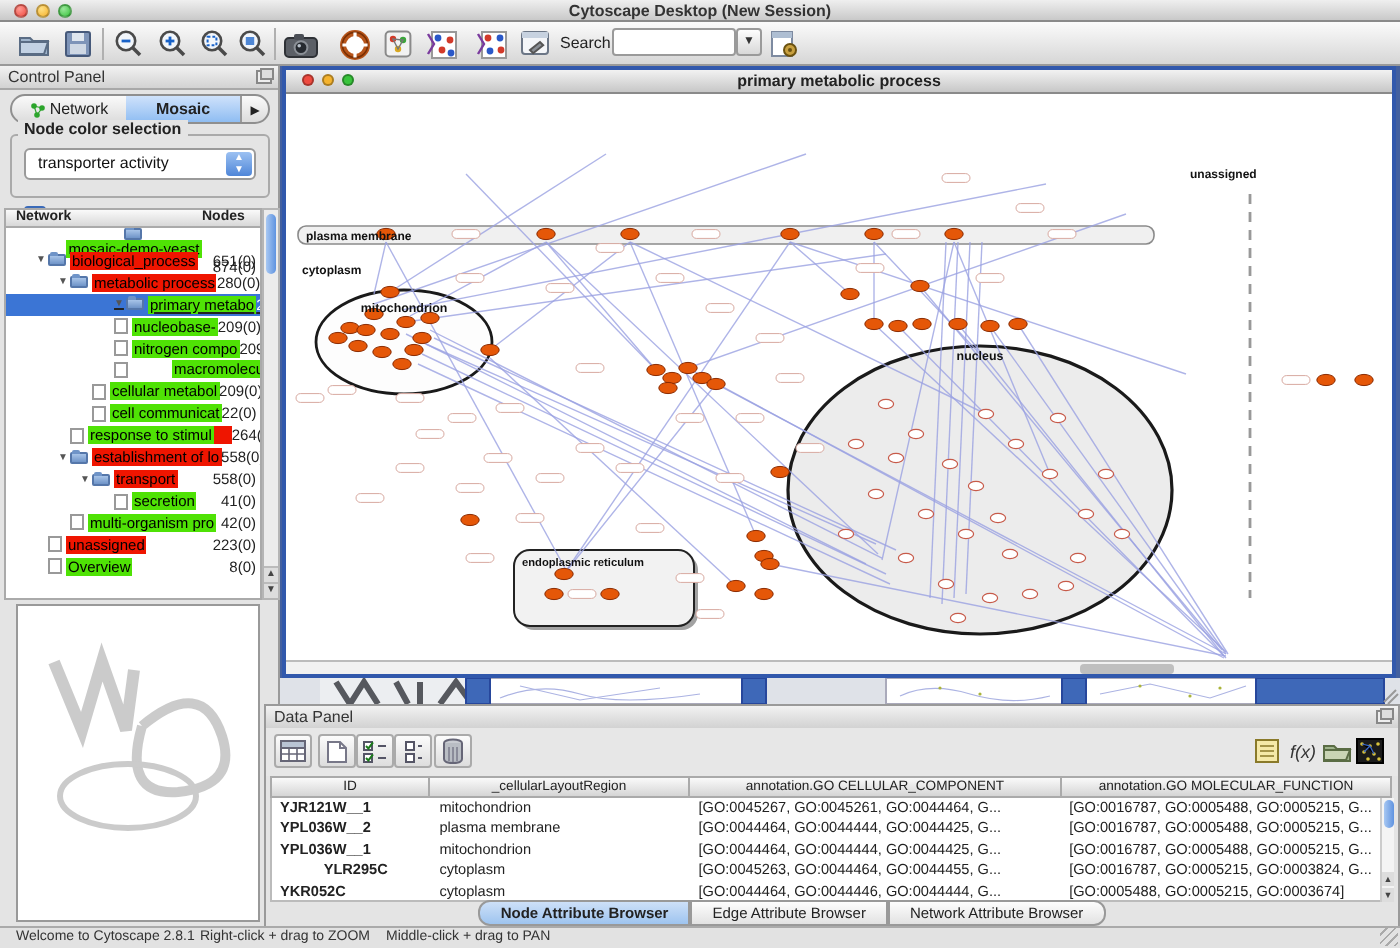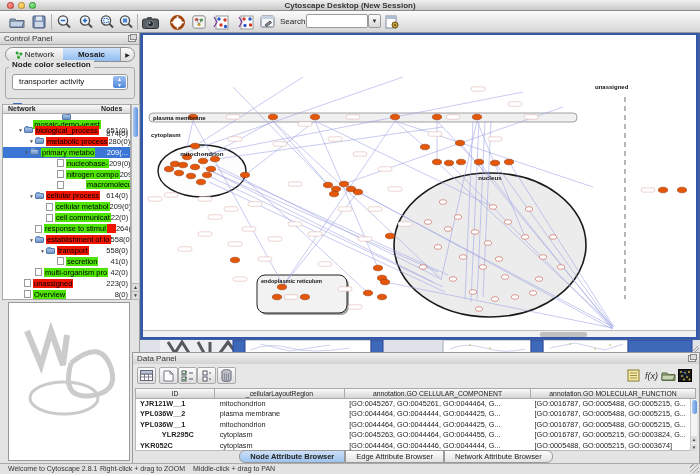--- a/index.html
+++ b/index.html
@@ -252,21 +252,21 @@
           <span class="fld"></span>
           <span class="tlab" style="background: rgb(239, 21, 0);">biological_process</span>
           <span class="tcount">651(0)</span>
         </div>
         <div class="trow" style="padding-left: 25px;">
           <span class="tri">▼</span>
           <span class="fld"></span>
           <span class="tlab" style="background: rgb(239, 21, 0);">metabolic process</span>
           <span class="tcount">280(0)</span>
         </div>
-        <div class="trow tsel" style="padding-left: 20px;">
+        <div class="trow tsel" style="padding-left: 53px; text-decoration: underline;">
           <span class="tri">▼</span>
           <span class="fld"></span>
           <span class="tlab" style="background: rgb(79, 226, 5);">primary metabo</span>
           <span class="tcount">209(...</span>
         </div>
         <div class="trow" style="padding-left: 47px;">
           <span class="tri"></span>
           <span class="pg"></span>
           <span class="tlab" style="background: rgb(79, 226, 5);">nucleobase-</span>
           <span class="tcount">209(0)</span>
@@ -275,26 +275,20 @@
           <span class="tri"></span>
           <span class="pg"></span>
           <span class="tlab" style="background: rgb(79, 226, 5);">nitrogen compo</span>
           <span class="tcount">209(0)</span>
         </div>
         <div class="trow" style="padding-left: 47px;">
           <span class="tri"></span>
           <span class="pg"></span>
           <span class="tlab" style="background: rgb(79, 226, 5); margin-left: 20px;">macromolecule</span>
           <span class="tcount">311(0)</span>
-        </div>
-        <div class="trow" style="padding-left: 25px;">
-          <span class="tri">▼</span>
-          <span class="fld"></span>
-          <span class="tlab" style="background: rgb(239, 21, 0);">cellular process</span>
-          <span class="tcount">614(0)</span>
         </div>
         <div class="trow" style="padding-left: 36px;">
           <span class="tri"></span>
           <span class="pg"></span>
           <span class="tlab" style="background: rgb(79, 226, 5);">cellular metabol</span>
           <span class="tcount">209(0)</span>
         </div>
         <div class="trow" style="padding-left: 36px;">
           <span class="tri"></span>
           <span class="pg"></span>
@@ -356,20 +350,26 @@
           <path d="M18 28 l14 34 l10 -34 l12 34 l4 -30" stroke-width="6"></path>
           <path d="M62 60 q30 -25 40 5 q8 25 -22 28 q-28 2 -18 -33" stroke-width="5"></path>
           <ellipse cx="55" cy="95" rx="34" ry="16" stroke-width="3"></ellipse>
         </g>
       </svg>
     </div>
   </div>
 
   <div class="abs mdi">
     <div class="netwin">
+      <div class="ntitle">
+        <span class="ntl" style="left:8px;background:#ef4b40"></span>
+        <span class="ntl" style="left:18px;background:#f5b32e"></span>
+        <span class="ntl" style="left:28px;background:#39c43c"></span>
+        <div class="nettitle">primary metabolic process</div>
+      </div>
       <svg id="net-svg" viewBox="0 0 553 283">
           <rect x="6" y="66" width="428" height="9" rx="4" fill="#f0f0f0" stroke="#8a8a8a" stroke-width="0.8"></rect>
           <ellipse cx="347" cy="198" rx="96" ry="72" fill="#ececec" stroke="#1a1a1a" stroke-width="1.6"></ellipse>
           <ellipse cx="59" cy="124" rx="44" ry="26" fill="#fdfdfd" stroke="#1a1a1a" stroke-width="1.4"></ellipse>
           <rect x="116" y="230" width="90" height="38" rx="8" fill="#555" opacity="0.55"></rect>
           <rect x="114" y="228" width="90" height="38" rx="8" fill="#f2f2f2" stroke="#222" stroke-width="1"></rect>
           <line x1="482" y1="50" x2="482" y2="252" stroke="#999" stroke-width="1.4" stroke-dasharray="5,4"></line>
           <line x1="50" y1="74" x2="44" y2="100" stroke="#9ba2e2" stroke-width="0.7" opacity="0.8"></line>
           <line x1="130" y1="74" x2="62" y2="111" stroke="#9ba2e2" stroke-width="0.7" opacity="0.8"></line>
           <line x1="130" y1="74" x2="185" y2="138" stroke="#9ba2e2" stroke-width="0.7" opacity="0.8"></line>

